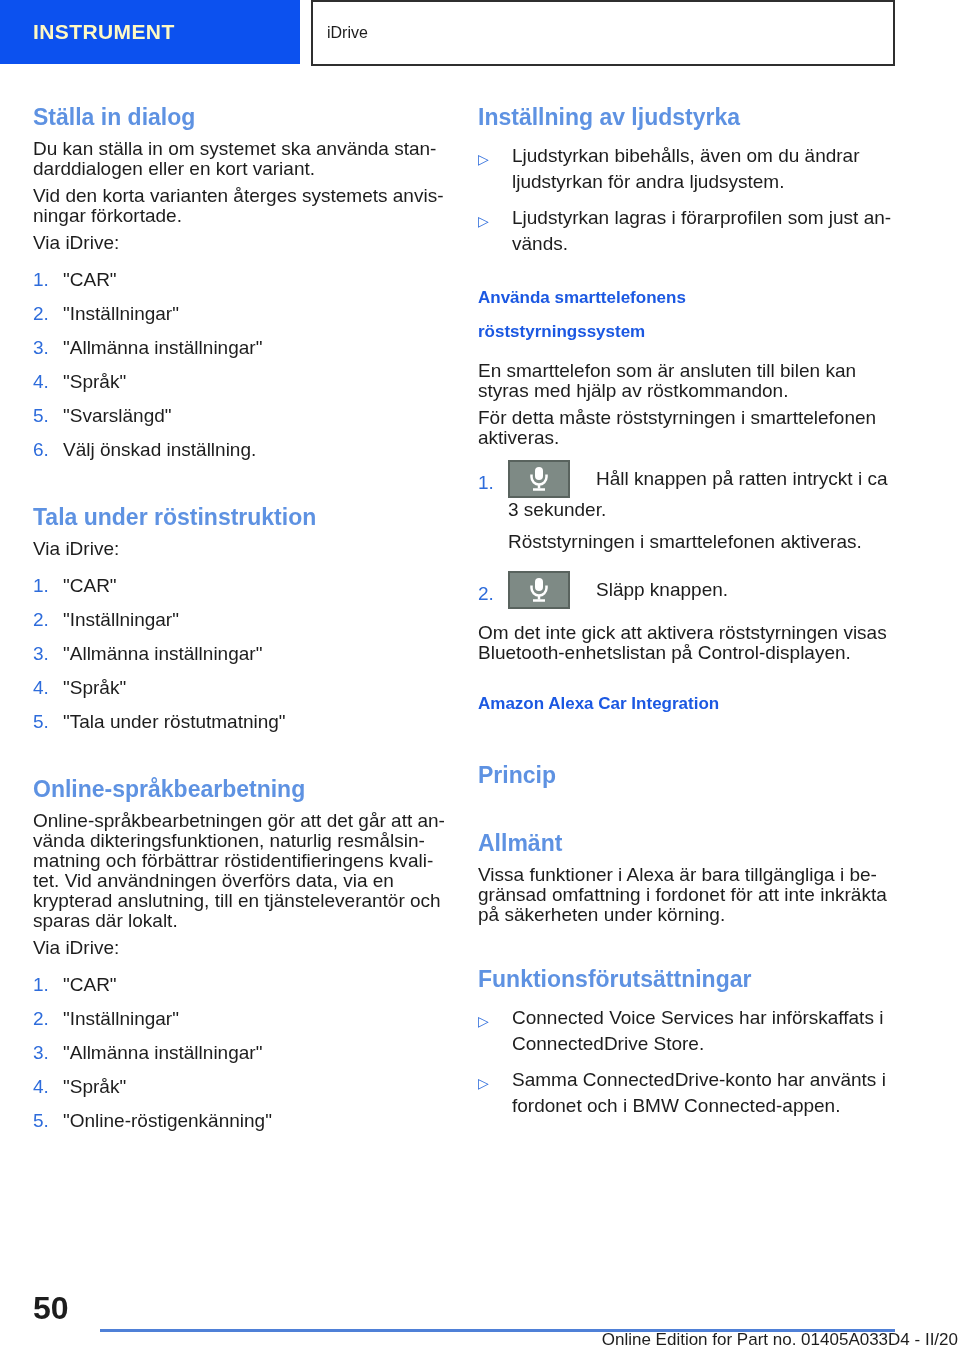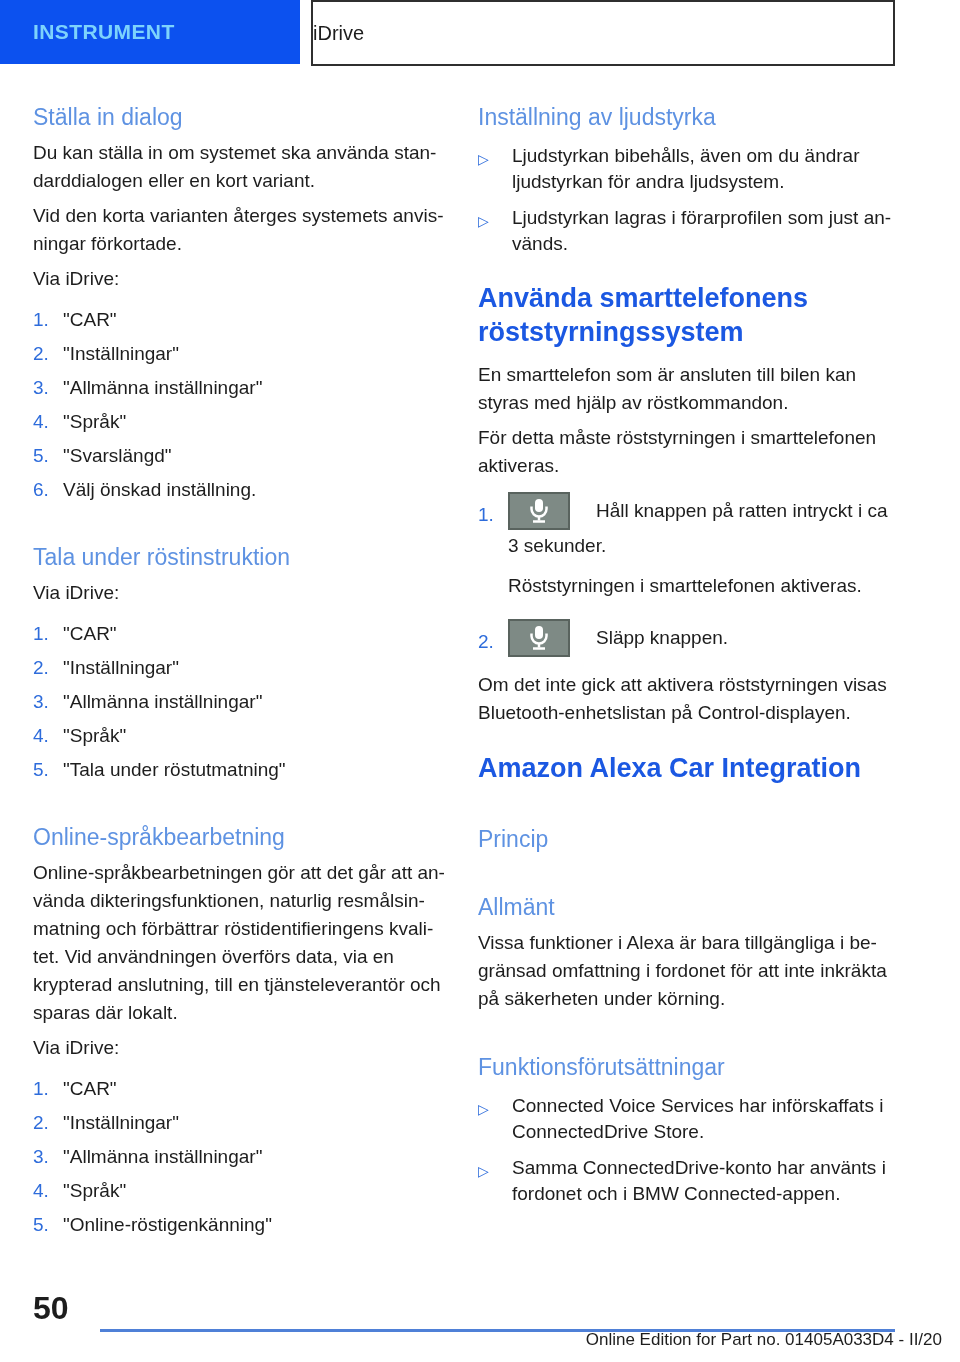--- a/index.html
+++ b/index.html
@@ -15,46 +15,46 @@
   }
   html,body{margin:0;padding:0;}
   body{
     width:960px;height:1362px;position:relative;background:#ffffff;
     font-family:"Liberation Sans", sans-serif;color:var(--body_text);
     overflow:hidden;
   }
   
   .header-tab{
     position:absolute;left:0;top:0;width:300px;height:64px;
-    background:var(--header_blue);color:#7dd3fc;
+    background:var(--header_blue);color:#fef9c3;
     display:flex;align-items:center;box-sizing:border-box;padding-left:33px;
     font-size:21px;font-weight:bold;letter-spacing:0.4px;
   }
   .header-box{
     position:absolute;left:311px;top:0;width:584px;height:66px;
     border:2px solid #2f2f2f;box-sizing:border-box;background:#ffffff;
-    display:flex;align-items:center;
-    font-size:20px;color:#1d1d1d;
+    display:flex;align-items:center;padding-left:14px;
+    font-size:16px;color:#1d1d1d;
   }
   
   .content{position:absolute;left:33px;top:103px;display:flex;gap:18px;}
   .col{width:427px;}
   .h2{
-    font-size:27px;line-height:34px;font-weight:bold;
+    font-size:17px;line-height:34px;font-weight:bold;
     color:var(--chapter_heading_blue);
     margin:24px 0 12px;white-space:pre-line;
   }
   .h3{
-    font-size:23px;line-height:28px;font-weight:normal;
+    font-size:23px;line-height:28px;font-weight:bold;
     color:var(--section_heading_blue);
     margin:40px 0 8px;
   }
   .col .h3:first-child, .col .h2:first-child{margin-top:0;}
   .p{
-    font-size:19px;line-height:28px;margin:0 0 7px;
+    font-size:19px;line-height:20px;margin:0 0 7px;
     white-space:pre-line;
   }
   .ol{margin:14px 0 10px;}
   .li{display:flex;margin-bottom:8px;font-size:19px;line-height:26px;}
   .li .num{color:var(--accent_blue);flex:none;width:30px;}
   .bullets{margin:12px 0 4px;}
   .bullet{display:flex;margin-bottom:10px;font-size:19px;line-height:26px;}
   .bullet .tri{
     color:var(--accent_blue);flex:none;width:34px;font-size:14px;
     padding-top:3px;
@@ -72,21 +72,21 @@
   
   .page-number{
     position:absolute;left:33px;top:1290px;
     font-size:32px;font-weight:bold;color:#1d1d1d;
   }
   .footer-line{
     position:absolute;left:100px;top:1329px;width:795px;height:3px;
     background:var(--footer_line_blue);
   }
   .footer-text{
-    position:absolute;right:18px;top:1330px;
+    position:absolute;right:2px;top:1330px;
     display:flex;align-items:center;white-space:nowrap;
   }
   .edition{font-size:17px;color:#1d1d1d;}
   .watermark{font-size:26px;color:var(--watermark_gray);}
 </style>
 </head>
 <body>
 
 <div class="header-tab">
   <span>INSTRUMENT</span>

